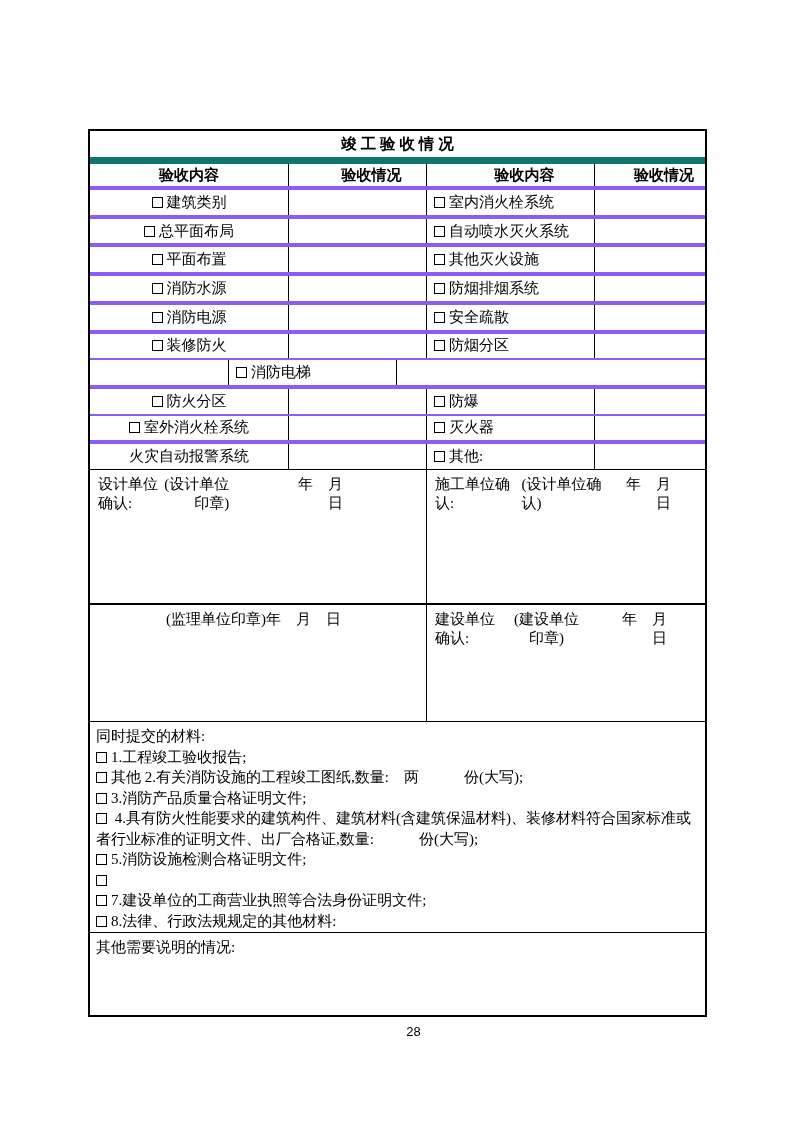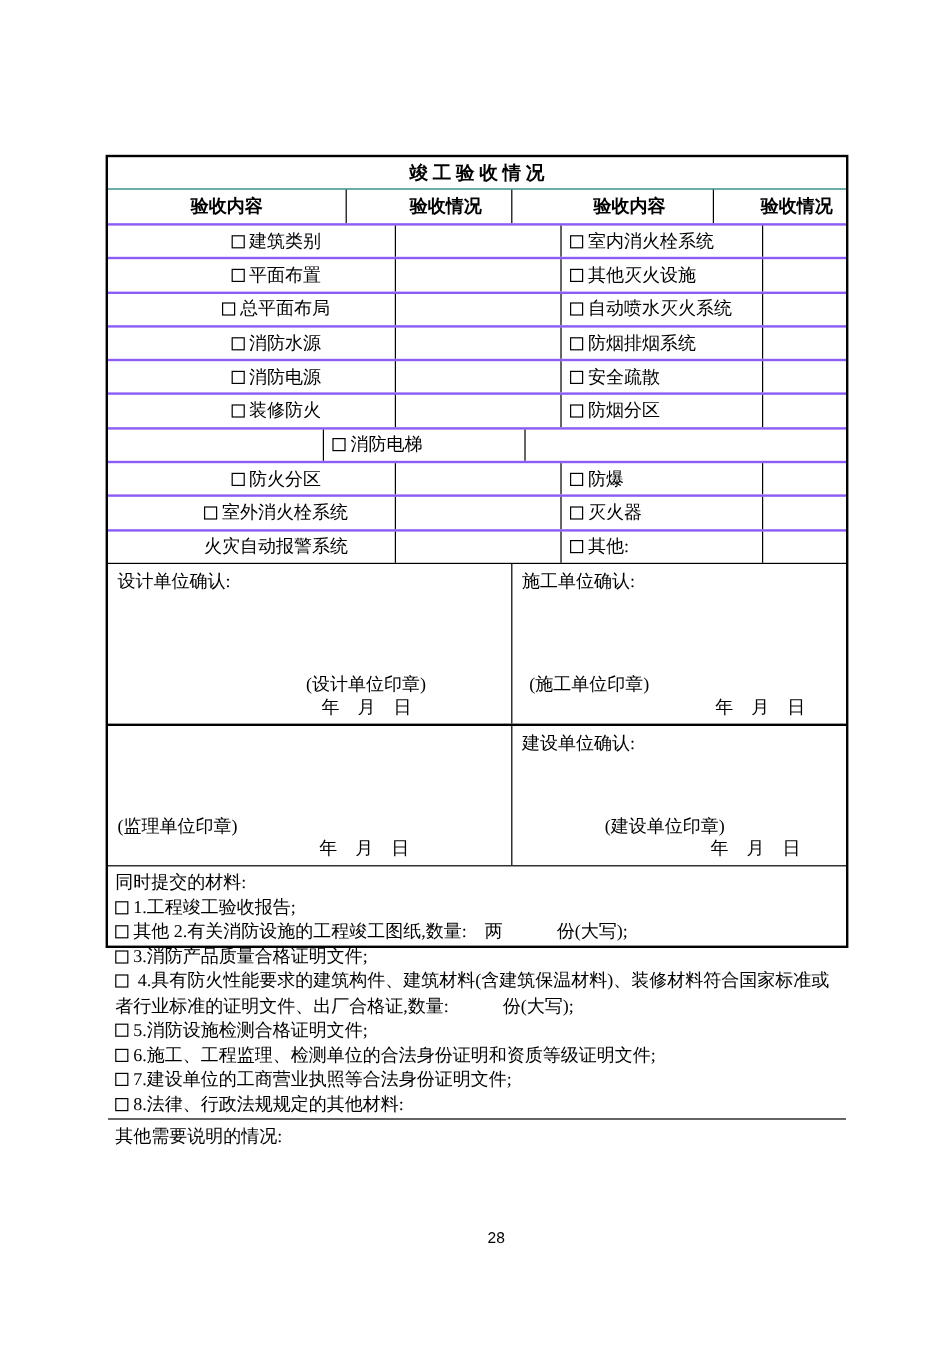--- a/index.html
+++ b/index.html
@@ -7,67 +7,67 @@
   body {
     position: relative;
     width: 793px; height: 1122px;
     font-family: "Liberation Serif", "DejaVu Serif", serif;
     color: #000;
     overflow: hidden;
   }
 
   .sheet {
     position: absolute; left: 88px; top: 129px;
-    width: 619px; height: 661px;
+    width: 619px; height: 888px;
     border: 2px solid #000;
     display: flex; flex-direction: column;
     font-size: 15px;
   }
 
   .title-row {
     flex: 0 0 26px;
     display: flex; align-items: center; justify-content: center;
     font-weight: bold; font-size: 15.5px;
   }
 
   .header-row {
     flex: 0 0 29px;
-    border-top: 1px solid #0f766e;
+    border-top: 7px solid #0f766e;
     display: flex;
     font-weight: bold;
   }
   .hcell { display: flex; align-items: center; justify-content: center; }
   .hcell + .hcell { border-left: 1px solid #000; padding-left: 28px; }
 
   .c1 { width: 198px; }
   .c2 { width: 138px; }
   .c3 { width: 168px; }
   .c4 { flex: 1; }
 
   .grid-rows { flex: 0 0 283px; display: flex; flex-direction: column; }
-  .row { flex: 1; display: flex; border-top: 2px solid #8b5cf6; padding-left: 41px; }
+  .row { flex: 1; display: flex; border-top: 4px solid #8b5cf6; }
   .row.thick { border-top-width: 2px; }
   .cell { display: flex; align-items: center; }
   .cell + .cell { border-left: 1px solid #000; }
   .cell.center { justify-content: center; }
   .cell.leftpad { padding-left: 7px; }
 
   .cb {
     display: inline-block; flex: 0 0 auto;
     width: 11px; height: 11px;
     border: 1px solid #000;
     margin-right: 4px;
     background: #fff;
   }
   .mline .cb { vertical-align: -1px; margin-right: 4px; }
 
   .confirm { display: flex; }
   .confirm.first  { flex: 0 0 134px; border-top: 1px solid #000; }
   .confirm.second { flex: 0 0 118px; border-top: 2px solid #000; }
-  .ccell { display: flex; flex-direction: column; padding: 5px 8px 3px 8px; }
+  .ccell { display: flex; flex-direction: row; padding: 5px 8px 3px 8px; }
   .ccell.a { width: 336px; }
   .ccell.b { flex: 1; border-left: 1px solid #000; }
   .spacer { flex: 1; }
   .seal, .cdate { line-height: 19px; }
 
   .d-seal   { text-align: right; padding-right: 63px; }
   .d-date   { text-align: right; padding-right: 75px; }
   .con-seal { text-align: left;  padding-left: 6px; }
   .con-date { text-align: right; padding-right: 26px; }
   .sup-seal { text-align: left; }
@@ -120,39 +120,39 @@
       <div class="cell c3 leftpad">
         <span class="cb"></span>
         <span>室内消火栓系统</span>
       </div>
       <div class="cell c4"></div>
     </div>
 
     <div class="row">
       <div class="cell c1 center">
         <span class="cb"></span>
+        <span>总平面布局</span>
+      </div>
+      <div class="cell c2"></div>
+      <div class="cell c3 leftpad">
+        <span class="cb"></span>
+        <span>自动喷水灭火系统</span>
+      </div>
+      <div class="cell c4"></div>
+    </div>
+
+    <div class="row">
+      <div class="cell c1 center">
+        <span class="cb"></span>
         <span>平面布置</span>
       </div>
       <div class="cell c2"></div>
       <div class="cell c3 leftpad">
         <span class="cb"></span>
         <span>其他灭火设施</span>
-      </div>
-      <div class="cell c4"></div>
-    </div>
-
-    <div class="row">
-      <div class="cell c1 center">
-        <span class="cb"></span>
-        <span>总平面布局</span>
-      </div>
-      <div class="cell c2"></div>
-      <div class="cell c3 leftpad">
-        <span class="cb"></span>
-        <span>自动喷水灭火系统</span>
       </div>
       <div class="cell c4"></div>
     </div>
 
     <div class="row">
       <div class="cell c1 center">
         <span class="cb"></span>
         <span>消防水源</span>
       </div>
       <div class="cell c2"></div>
@@ -241,21 +241,21 @@
   <div class="confirm first">
     <div class="ccell a">
       <div>设计单位确认:</div>
       <div class="spacer"></div>
       <div class="seal d-seal">(设计单位印章)</div>
       <div class="cdate d-date">年　月　日</div>
     </div>
     <div class="ccell b">
       <div>施工单位确认:</div>
       <div class="spacer"></div>
-      <div class="seal con-seal">(施工单位印章)</div>
+      <div class="seal con-seal">(设计单位确认)</div>
       <div class="cdate con-date">年　月　日</div>
     </div>
   </div>
 
   <div class="confirm second">
     <div class="ccell a">
       <div class="spacer"></div>
       <div class="seal sup-seal">(监理单位印章)</div>
       <div class="cdate sup-date">年　月　日</div>
     </div>
@@ -267,21 +267,21 @@
     </div>
   </div>
 
   <div class="materials">
     <div class="mline">同时提交的材料:</div>
     <div class="mline"><span class="cb"></span><span>1.工程竣工验收报告;</span></div>
     <div class="mline"><span class="cb"></span><span>其他 2.有关消防设施的工程竣工图纸,数量:　两　　　份(大写);</span></div>
     <div class="mline"><span class="cb"></span><span>3.消防产品质量合格证明文件;</span></div>
     <div class="mline"><span class="cb"></span><span>&nbsp;4.具有防火性能要求的建筑构件、建筑材料(含建筑保温材料)、装修材料符合国家标准或者行业标准的证明文件、出厂合格证,数量:　　　份(大写);</span></div>
     <div class="mline"><span class="cb"></span><span>5.消防设施检测合格证明文件;</span></div>
-    <div class="mline"><span class="cb"></span><span>6.施工、工程监理、检测单位的合法身份证明和资质等级证明文件;</span></div>
+    <div class="mline"><span class="cb"></span></div>
     <div class="mline"><span class="cb"></span><span>7.建设单位的工商营业执照等合法身份证明文件;</span></div>
     <div class="mline"><span class="cb"></span><span>8.法律、行政法规规定的其他材料:</span></div>
   </div>
 
   <div class="other">
     <div>其他需要说明的情况:</div>
   </div>
 
 </div>
 

